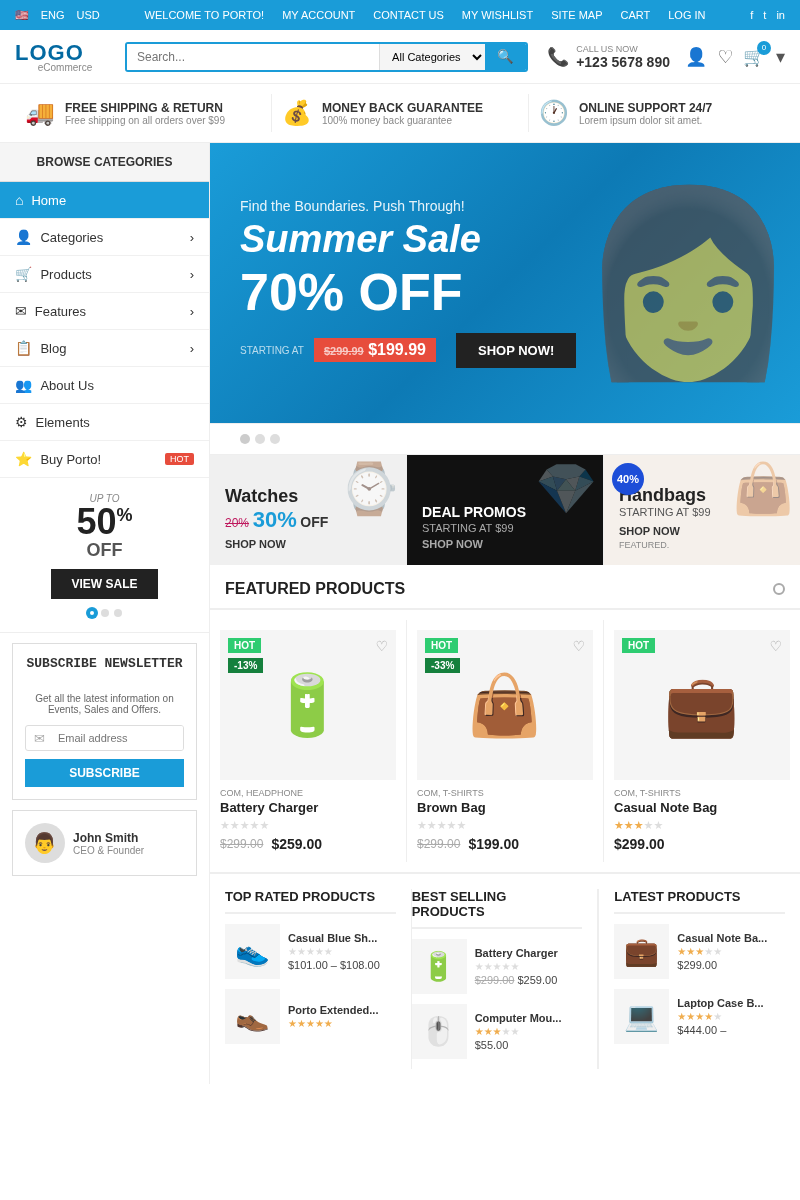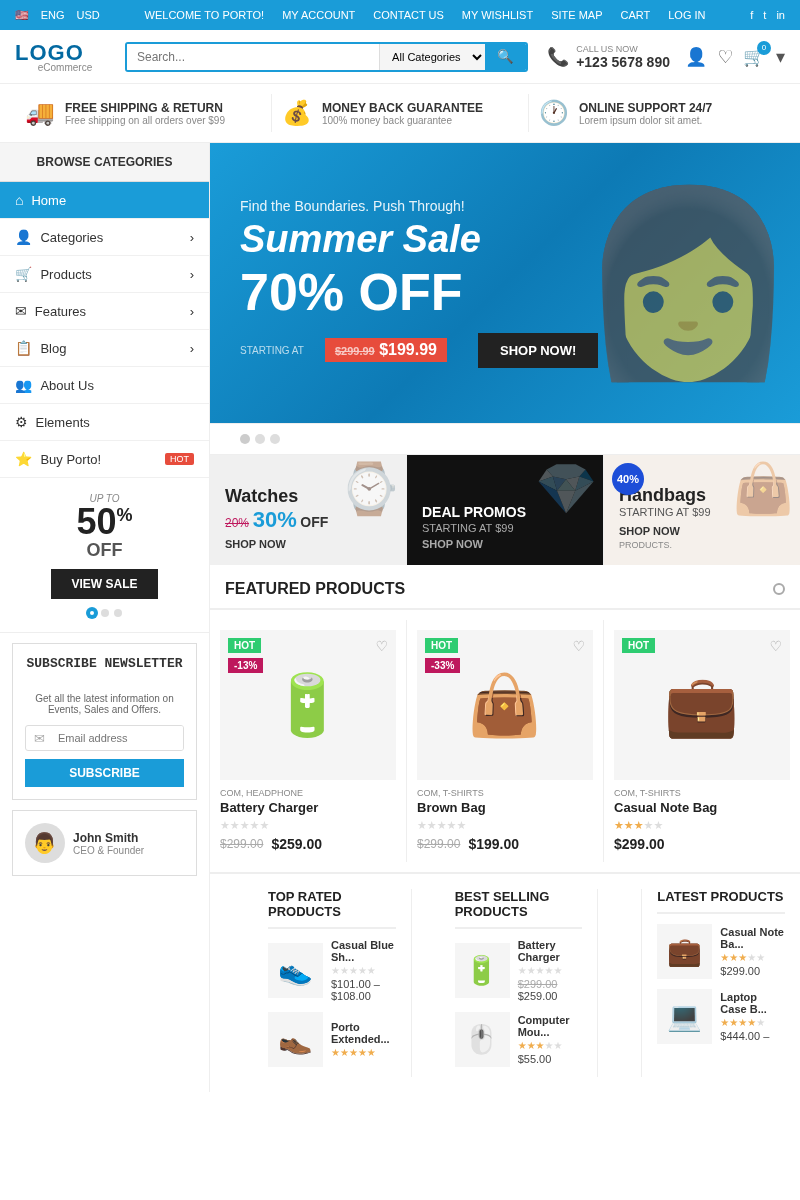--- a/index.html
+++ b/index.html
@@ -77,21 +77,21 @@
 
     
     .main-content { flex: 1; overflow: hidden; }
 
     
     .hero-banner { background: linear-gradient(135deg, #1a9cd8 0%, #0d7ab5 50%, #1a9cd8 100%); padding: 30px 30px; min-height: 280px; position: relative; overflow: hidden; display: flex; align-items: center; }
     .hero-text { flex: 1; z-index: 2; }
     .hero-sub { color: rgba(255,255,255,0.9); font-size: 14px; margin-bottom: 5px; }
     .hero-title { color: #fff; font-size: 38px; font-weight: 900; font-style: italic; line-height: 1.1; margin-bottom: 5px; }
     .hero-discount { color: #fff; font-size: 52px; font-weight: 900; line-height: 1; margin-bottom: 15px; }
-    .hero-starting { display: flex; align-items: center; gap: 21px; }
+    .hero-starting { display: flex; align-items: center; gap: 10px; }
     .starting-label { color: rgba(255,255,255,0.7); font-size: 10px; text-transform: uppercase; }
     .price-tag { background: #e74c3c; color: #fff; padding: 3px 10px; font-size: 16px; font-weight: bold; }
     .shop-now-btn { background: #222; color: #fff; border: none; padding: 10px 22px; font-size: 13px; font-weight: bold; cursor: pointer; margin-left: 10px; }
     .hero-image { position: absolute; right: 0; top: 0; bottom: 0; width: 45%; display: flex; align-items: center; justify-content: flex-end; }
     .banner-dots { display: flex; gap: 5px; padding: 10px 30px; background: #fff; border-top: 1px solid #eee; }
     .banner-dot { width: 10px; height: 10px; border-radius: 50%; background: #ddd; cursor: pointer; }
     .banner-dot.active { background: #ccc; }
 
     
     .promo-grid { display: flex; gap: 0; border-top: 1px solid #eee; }
@@ -102,32 +102,32 @@
     .badge-40 { position: absolute; top: 8px; left: 8px; background: #1d4ed8; color: #fff; border-radius: 50%; width: 32px; height: 32px; display: flex; align-items: center; justify-content: center; font-size: 11px; font-weight: bold; }
     .deal-card { background: #111; color: #fff; }
 
     
     .section-title { font-size: 16px; font-weight: bold; color: #222; padding: 15px 15px 10px; border-bottom: 2px solid #eee; display: flex; justify-content: space-between; align-items: center; }
     .products-grid { display: flex; gap: 0; padding: 10px 0; border-bottom: 1px solid #eee; }
     .product-card { flex: 1; border-right: 1px solid #eee; padding: 10px; position: relative; }
     .product-card:last-child { border-right: none; }
     .product-img { background: #f5f5f5; height: 150px; display: flex; align-items: center; justify-content: center; font-size: 60px; margin-bottom: 8px; position: relative; }
     .hot-badge { position: absolute; top: 8px; left: 8px; background: #2ecc71; color: #fff; font-size: 10px; font-weight: bold; padding: 2px 6px; }
-    .discount-badge { position: absolute; top: 28px; left: 8px; background: #be185d; color: #fff; font-size: 10px; font-weight: bold; padding: 2px 6px; }
+    .discount-badge { position: absolute; top: 28px; left: 8px; background: #15803d; color: #fff; font-size: 10px; font-weight: bold; padding: 2px 6px; }
     .wishlist-btn { position: absolute; top: 8px; right: 8px; color: #aaa; cursor: pointer; font-size: 14px; }
     .product-cat { font-size: 9px; color: #888; text-transform: uppercase; margin-bottom: 2px; }
     .product-name { font-size: 13px; font-weight: bold; color: #222; margin-bottom: 4px; }
     .stars { color: #f0ad4e; font-size: 11px; margin-bottom: 4px; }
     .price-row { display: flex; gap: 8px; align-items: center; }
     .old-price { text-decoration: line-through; color: #aaa; font-size: 12px; }
     .new-price { color: #222; font-weight: bold; font-size: 14px; }
 
     
     .bottom-products { display: flex; gap: 0; padding: 15px; border-top: 1px solid #eee; }
-    .bottom-col { flex: 1; padding-right: 15px; border-right: 1px solid #eee; margin-left: 43px; }
+    .bottom-col { flex: 1; padding-right: 15px; border-right: 1px solid #eee; }
     .bottom-col:last-child { border-right: none; padding-right: 0; padding-left: 15px; }
     .bottom-col:first-child { padding-left: 0; }
     .col-title { font-size: 13px; font-weight: bold; color: #222; margin-bottom: 10px; padding-bottom: 8px; border-bottom: 2px solid #eee; }
     .mini-product { display: flex; gap: 8px; margin-bottom: 10px; align-items: center; }
     .mini-img { width: 55px; height: 55px; background: #f5f5f5; display: flex; align-items: center; justify-content: center; font-size: 28px; flex-shrink: 0; }
     .mini-name { font-size: 11px; font-weight: bold; color: #333; margin-bottom: 2px; }
     .mini-stars { color: #f0ad4e; font-size: 10px; }
     .mini-price { font-size: 11px; color: #444; margin-top: 2px; }
   </style>
 </head>
@@ -342,21 +342,21 @@
         <div style="font-size:14px;font-weight:bold;color:#fff;margin-bottom:2px;">DEAL PROMOS</div>
         <div style="font-size:11px;color:#aaa;margin-bottom:4px;">STARTING AT $99</div>
         <div style="color:#aaa;font-size:11px;font-weight:bold;cursor:pointer;">SHOP NOW</div>
       </div>
       <div class="promo-card" style="background:#f5f0eb;">
         <div class="badge-40">40%</div>
         <div style="font-size:50px;position:absolute;right:5px;top:5px;opacity:0.5;">👜</div>
         <div class="promo-card-title">Handbags</div>
         <div style="font-size:11px;color:#555;margin-bottom:2px;">STARTING AT $99</div>
         <div class="promo-shop">SHOP NOW</div>
-        <div style="font-size:9px;color:#888;margin-top:3px;">PRODUCTS.</div>
+        <div style="font-size:9px;color:#888;margin-top:3px;">FEATURED.</div>
       </div>
     </div>
 
     <div class="section-title">
       <span>FEATURED PRODUCTS</span>
       <span style="width:12px;height:12px;border-radius:50%;border:2px solid #aaa;display:inline-block;"></span>
     </div>
     <div class="products-grid">
 
       <div class="product-card">

